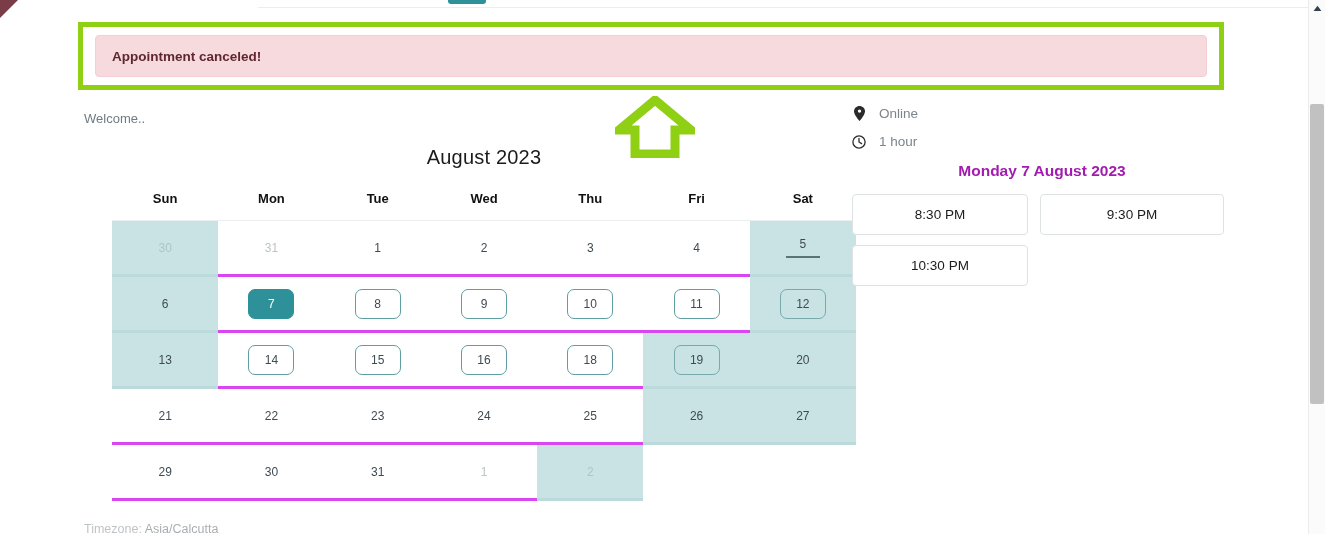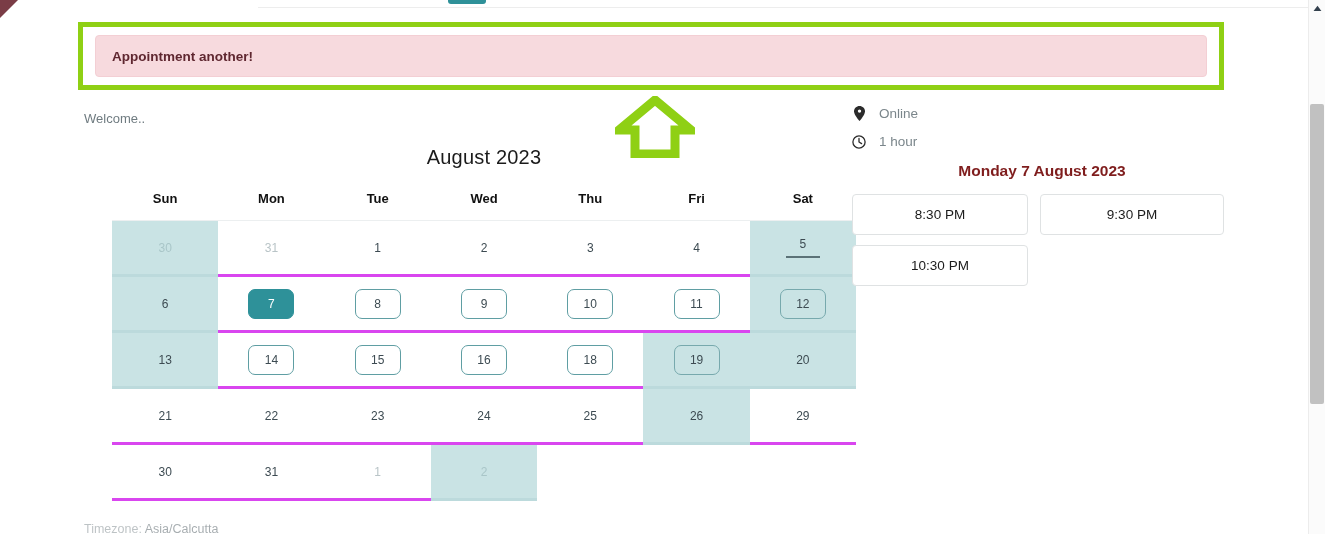--- a/index.html
+++ b/index.html
@@ -187,21 +187,21 @@
     gap: 13px;
     margin-bottom: 13px;
     color: #7b868b;
     font-size: 13.5px;
   }
   .meta-row .ico { width: 14px; display: flex; justify-content: center; color: #3a3a3a; }
   #slot-date {
     text-align: center;
     font-size: 15.5px;
     font-weight: bold;
-    color: #7f1d1d;
+    color: #a21caf;
     margin: 12px 0 14px 0;
   }
   #slots {
     display: grid;
     grid-template-columns: 176px 184px;
     gap: 10px 12px;
   }
   .slot {
     height: 41px;
     border: 1px solid #dfe2e3;
@@ -243,21 +243,21 @@
 
   <div id="corner-deco2">
     <div id="corner-deco"></div>
   </div>
 
   <div id="top-hairline"></div>
   <div id="top-sliver"></div>
 
   <div id="alert-highlight">
     <div id="alert">
-      <span class="strong">Appointment another!</span>
+      <span class="strong">Appointment canceled!</span>
     </div>
   </div>
 
   <div id="welcome">Welcome..</div>
 
   <div id="arrow-annotation">
     <svg width="80" height="62" viewBox="0 0 80 62" aria-hidden="true">
       <polygon points="40,4 76,34 60,34 60,58 20,58 20,34 4,34" fill="none" stroke="#8fd014" stroke-width="9" stroke-linejoin="miter"></polygon>
     </svg>
   </div>
@@ -351,20 +351,23 @@
         </div>
         <div class="cal-cell">
           <span>24</span>
         </div>
         <div class="cal-cell">
           <span>25</span>
         </div>
         <div class="cal-cell weekend">
           <span>26</span>
         </div>
+        <div class="cal-cell weekend">
+          <span>27</span>
+        </div>
         <div class="cal-cell">
           <span>29</span>
         </div>
         <div class="cal-cell">
           <span>30</span>
         </div>
         <div class="cal-cell">
           <span>31</span>
         </div>
         <div class="cal-cell muted">

